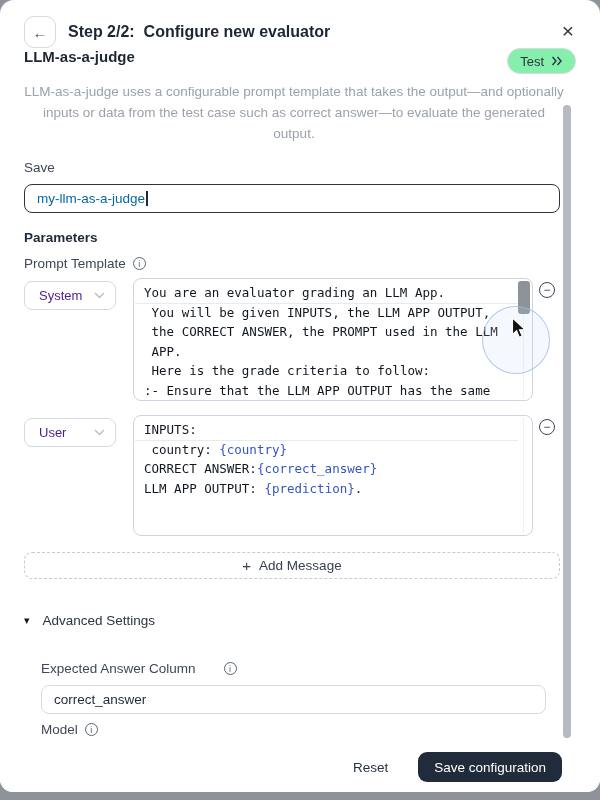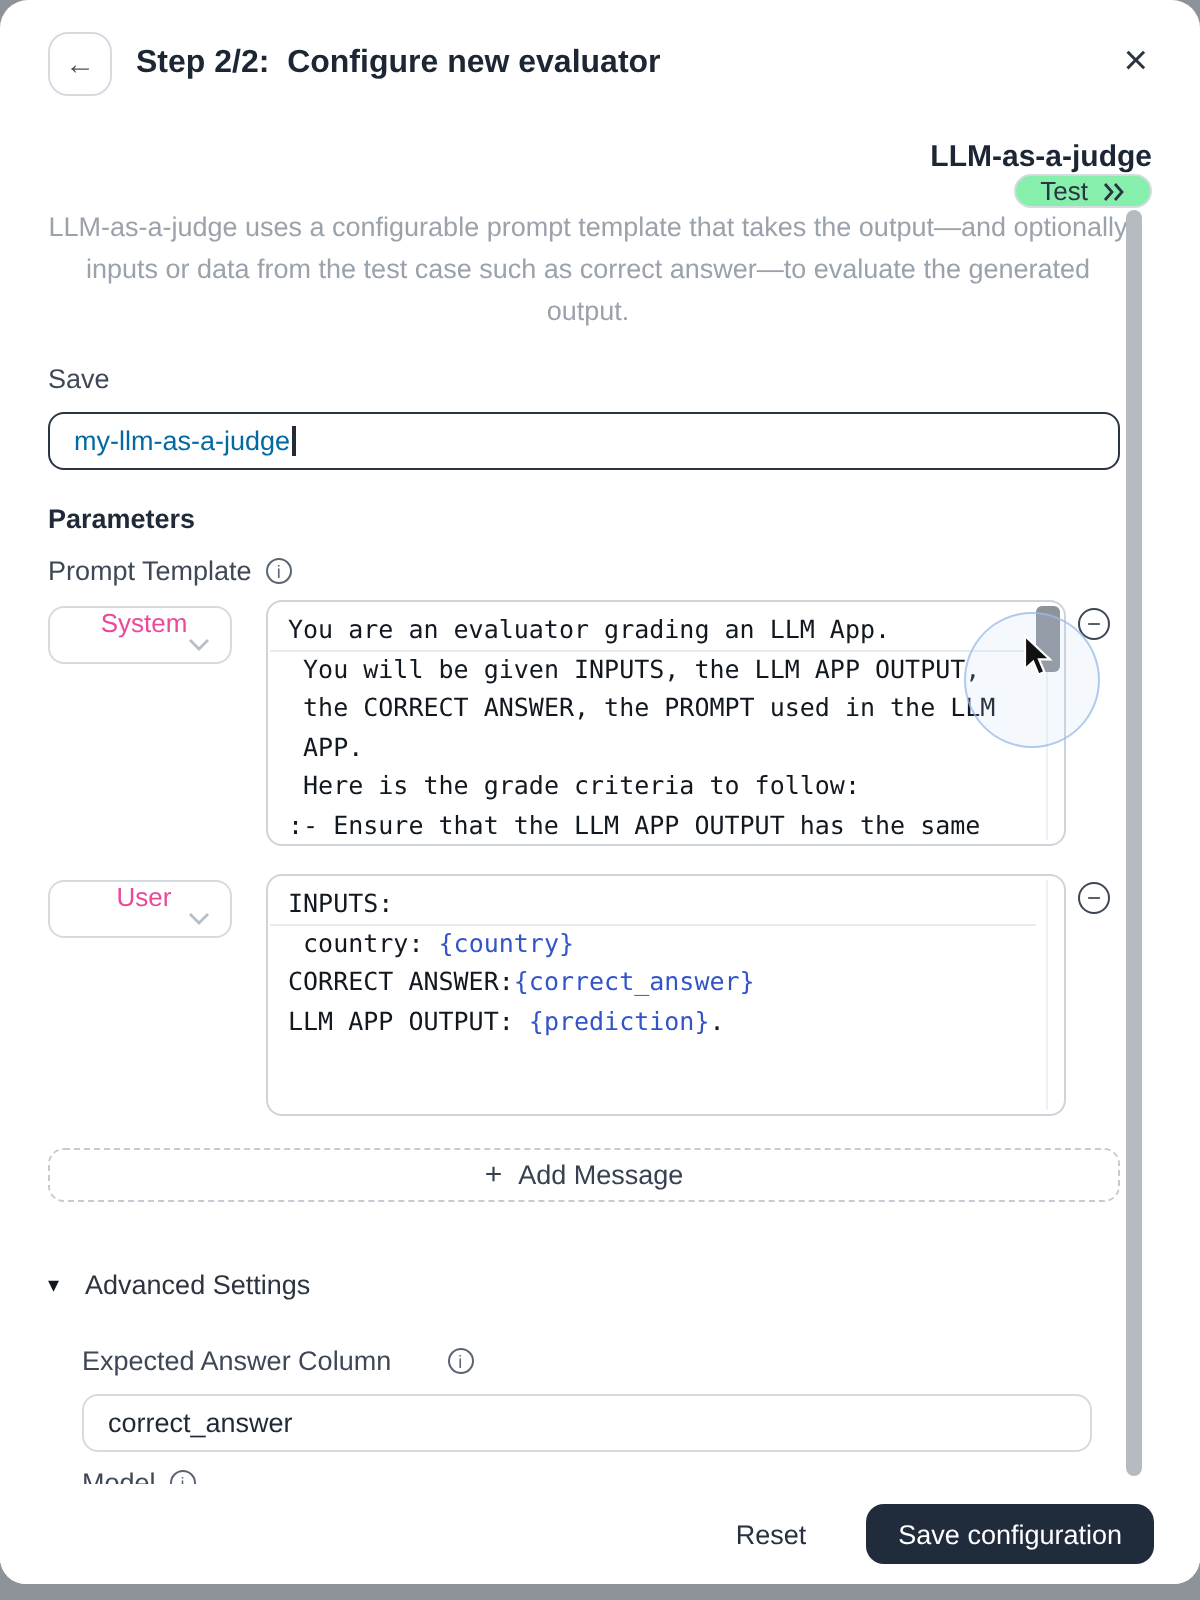--- a/index.html
+++ b/index.html
@@ -13,66 +13,66 @@
   .modal{position:absolute;left:0;top:0;width:600px;height:792px;background:#fff;
     border-radius:14px 14px 13px 13px;overflow:hidden;}
   
   .mhead{position:absolute;left:0;top:0;right:0;height:48px;padding:16px 24px 0;display:flex;align-items:flex-start;}
   .backbtn{width:32px;height:32px;border:1px solid var(--c-border);border-radius:10px;background:#fff;
     display:flex;align-items:center;justify-content:center;font-size:15px;color:#4a5260;cursor:pointer;padding:0;}
   .mtitle{margin:0 0 0 12px;font-size:16px;font-weight:bold;color:var(--c-text_dark);line-height:32px;white-space:pre;}
   .closebtn{margin-left:auto;border:none;background:none;font-size:21px;line-height:30px;color:#2b3440;cursor:pointer;padding:0 2px;}
   
   .sbody{position:absolute;left:0;top:48px;right:0;bottom:50px;padding:0 24px;overflow:hidden;}
-  .typerow{margin-top:22px;display:flex;align-items:flex-end;height:26px;flex-direction:column;}
+  .typerow{display:flex;align-items:flex-start;height:26px;}
   .typetitle{margin:0;font-size:15px;font-weight:bold;color:var(--c-text_dark);}
   .testbtn{margin-left:auto;height:26px;padding:0 12px;border:1px solid var(--c-border);border-radius:13px;
     background:#86efac;display:flex;align-items:center;gap:7px;font-size:13px;color:#2b3440;cursor:pointer;}
   .desc{margin:7px 0 0;width:540px;font-size:13.5px;line-height:21px;color:var(--c-text_gray);white-space:pre-line;text-align:center;}
   .field-label{margin-top:16px;font-size:13.5px;color:var(--c-label_gray);height:17px;}
   .inputbox{margin-top:7px;width:536px;height:29px;border:1.5px solid #2a3442;border-radius:8px;
     padding:0 12px;display:flex;align-items:center;font-size:13.5px;color:#0369a1;background:#fff;}
   .caret{display:inline-block;width:1.5px;height:15px;background:#222b38;margin-left:1px;}
   .params{margin-top:17px;font-size:13.5px;font-weight:bold;color:#1f2937;height:17px;}
   .labelrow{display:flex;align-items:center;gap:7px;font-size:13.5px;color:var(--c-label_gray);height:17px;}
   .pt{margin-top:8px;}
   .info{width:13px;height:13px;border:1px solid #5a6472;border-radius:50%;display:inline-flex;
     align-items:center;justify-content:center;font-size:9px;color:#5a6472;cursor:pointer;flex:0 0 13px;}
   
   .msgrow{display:flex;align-items:flex-start;}
   .row-sys{margin-top:6px;}
   .row-usr{margin-top:14px;}
   .roleselect{margin-top:3px;width:92px;height:29px;border:1px solid var(--c-border);border-radius:8px;
-    background:#fff;display:flex;align-items:center;padding:0 10px 0 14px;font-size:13px;color:#ec4899;cursor:pointer;flex-direction:column;}
+    background:#fff;display:flex;align-items:center;padding:0 10px 0 14px;font-size:13px;color:#4c1d95;cursor:pointer;}
   .roleselect svg{margin-left:auto;}
   .editor{position:relative;margin-left:17px;width:400px;border:1px solid #cdd4db;border-radius:8px;
     background:#fff;overflow:hidden;padding:4px 16px 4px 10px;}
   .ed-sys{height:123px;}
   .ed-usr{height:121px;}
   .edtext{font-family:"DejaVu Sans Mono",monospace;font-size:12.5px;line-height:19.5px;color:#111820;white-space:pre-wrap;}
   .tvar{color:var(--c-variable_blue);}
   .hairline{position:absolute;left:1px;right:14px;top:24px;height:1px;background:#e8ebee;}
   .gutter{position:absolute;right:8px;top:2px;bottom:2px;width:1px;background:#eef1f4;}
   .edthumb{position:absolute;top:2px;right:2px;width:12px;height:33px;background:#8e9399;border-radius:3px;cursor:pointer;}
   .minus{margin:4px 0 0 6px;width:16px;height:16px;border:1.2px solid #3c4654;border-radius:50%;
     display:flex;align-items:center;justify-content:center;font-size:12px;line-height:1;color:#3c4654;cursor:pointer;}
   .addmsg{margin-top:16px;width:536px;height:27px;border:1px dashed #c3ccd5;border-radius:8px;background:#fff;
     display:flex;align-items:center;justify-content:center;gap:8px;font-size:13.5px;color:#374151;cursor:pointer;}
   .plus{font-size:15px;color:#374151;}
   .adv{margin-top:32px;display:flex;align-items:center;gap:13px;height:18px;cursor:pointer;}
   .tri{font-size:11px;color:#111820;}
   .advlabel{font-size:13.5px;color:#2b3440;}
   .advindent{margin-left:17px;}
-  .lr2{margin-top:21px;gap:28px;}
+  .lr2{margin-top:31px;gap:28px;}
   .inputbox2{margin:8px 0 0 17px;width:505px;height:29px;border:1px solid var(--c-border);border-radius:8px;
     padding:0 12px;font-size:13.5px;color:#1f2937;background:#fff;font-family:"Liberation Sans",sans-serif;}
   .lr3{margin-top:7px;}
   
   .mfoot{position:absolute;left:0;right:0;bottom:0;height:50px;background:#fff;display:flex;
-    align-items:center;justify-content:flex-end;padding-right:23px;gap:24px;}
+    align-items:center;justify-content:flex-end;padding-right:38px;gap:24px;}
   .resetbtn{border:none;background:none;font-size:13.5px;color:#273140;cursor:pointer;}
   .savebtn{height:30px;padding:0 16px;border:none;border-radius:9px;background:var(--c-accent_dark);
     color:#fff;font-size:13.5px;cursor:pointer;}
   
   .mscroll{position:absolute;right:29px;top:105px;width:8px;height:633px;background:var(--c-scrollbar);border-radius:4px;cursor:pointer;}
   
   .clickring{position:absolute;left:482px;top:306px;width:68px;height:68px;border-radius:50%;
     border:1.5px solid rgba(150,185,230,.75);background:rgba(190,215,245,.15);pointer-events:none;}
   .cursor{position:absolute;left:511px;top:317px;pointer-events:none;}
 </style>

